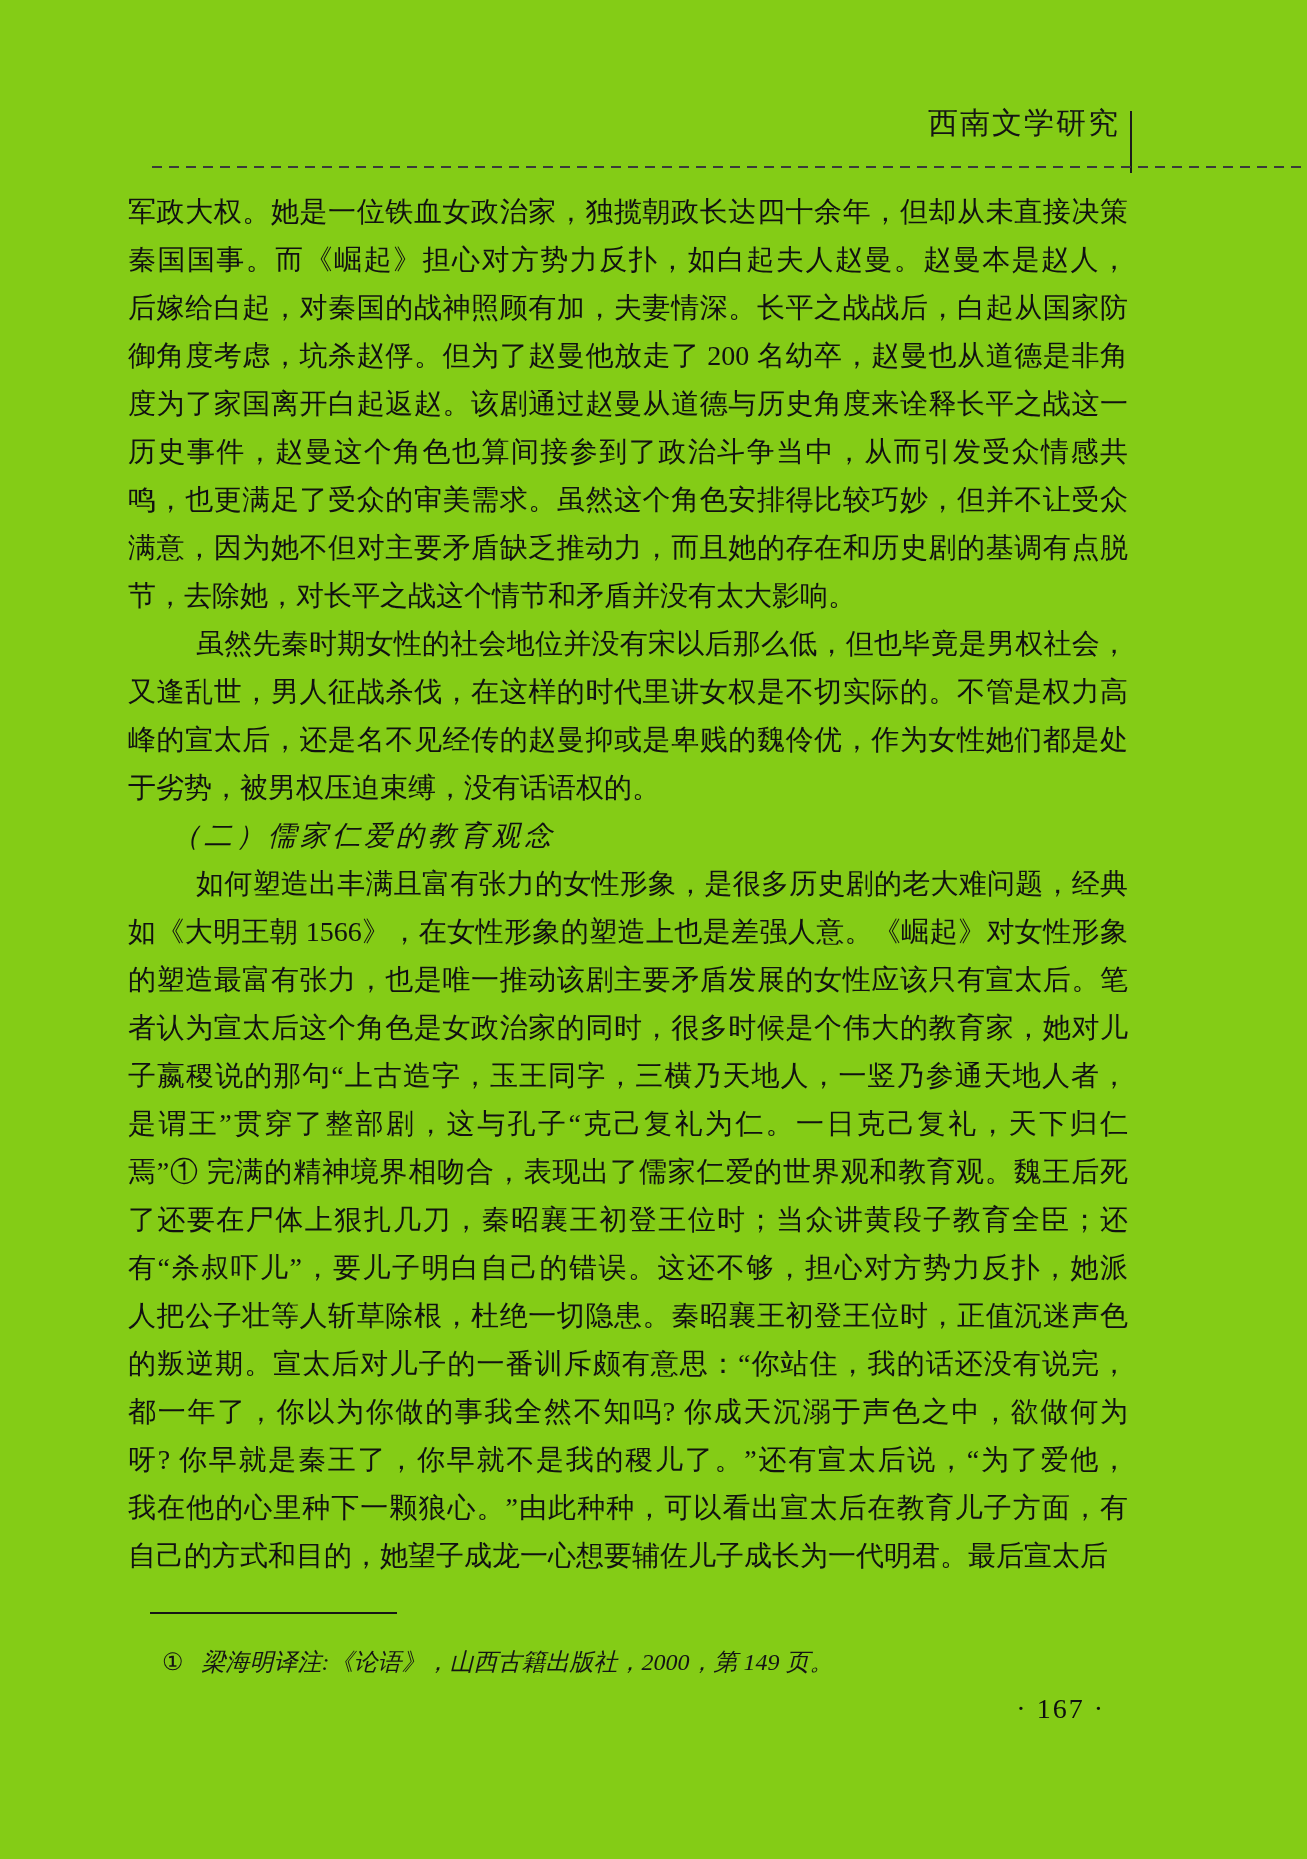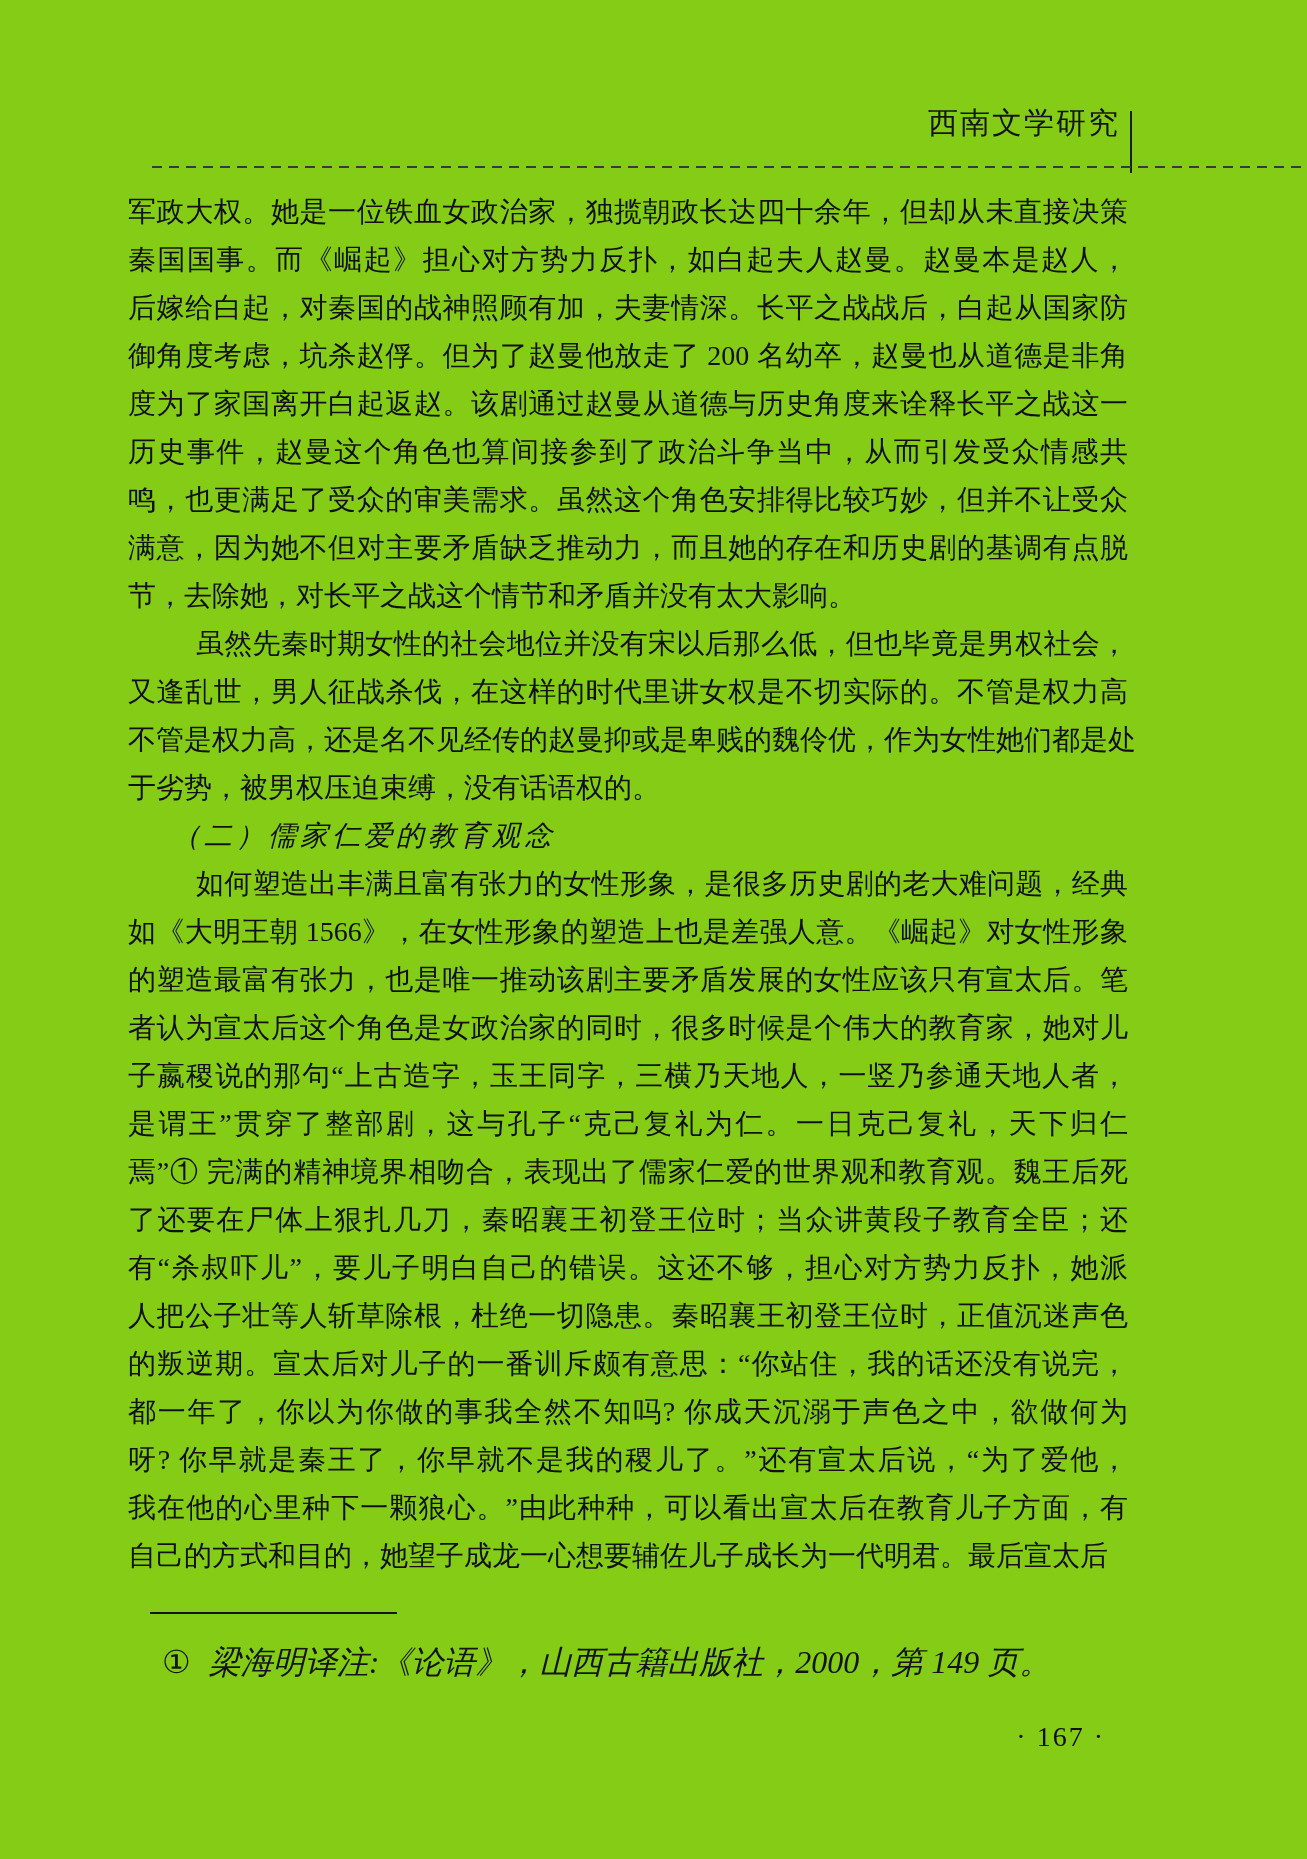--- a/index.html
+++ b/index.html
@@ -46,30 +46,30 @@
     font-style:italic;
     letter-spacing:4px;
   }
   
   .footnote-rule{
     position:absolute;left:150px;top:1612px;
     width:247px;height:2px;background:#161616;
   }
   .footnote{
     position:absolute;left:162px;top:1644px;
-    font-size:32px;line-height:36px;
+    font-size:24px;line-height:36px;
     font-style:italic;color:#141414;
     white-space:nowrap;
   }
   .footnote .fn-marker{font-style:normal;margin-right:18px;}
   
   .folio{
     position:absolute;top:1692px;right:202px;
     font-size:28px;line-height:34px;color:#0f0f0f;
-    letter-spacing:2px;white-space:nowrap;margin-top:28px;
+    letter-spacing:2px;white-space:nowrap;
   }
 </style>
 </head>
 <body>
 
 <div class="page">
 
   <div class="running-head">西南文学研究</div>
 
   <div class="head-vbar"></div>
@@ -83,21 +83,21 @@
         <div class="line">御角度考虑，坑杀赵俘。但为了赵曼他放走了 200 名幼卒，赵曼也从道德是非角</div>
         <div class="line">度为了家国离开白起返赵。该剧通过赵曼从道德与历史角度来诠释长平之战这一</div>
         <div class="line">历史事件，赵曼这个角色也算间接参到了政治斗争当中，从而引发受众情感共</div>
         <div class="line">鸣，也更满足了受众的审美需求。虽然这个角色安排得比较巧妙，但并不让受众</div>
         <div class="line">满意，因为她不但对主要矛盾缺乏推动力，而且她的存在和历史剧的基调有点脱</div>
         <div class="line end">节，去除她，对长平之战这个情节和矛盾并没有太大影响。</div>
       </div>
       <div class="block paragraph">
         <div class="line indent">虽然先秦时期女性的社会地位并没有宋以后那么低，但也毕竟是男权社会，</div>
         <div class="line">又逢乱世，男人征战杀伐，在这样的时代里讲女权是不切实际的。不管是权力高</div>
-        <div class="line">不管是权力高，还是名不见经传的赵曼抑或是卑贱的魏伶优，作为女性她们都是处</div>
+        <div class="line">峰的宣太后，还是名不见经传的赵曼抑或是卑贱的魏伶优，作为女性她们都是处</div>
         <div class="line end">于劣势，被男权压迫束缚，没有话语权的。</div>
       </div>
       <div class="block heading">
         <div class="line end indent">（二）儒家仁爱的教育观念</div>
       </div>
       <div class="block paragraph">
         <div class="line indent">如何塑造出丰满且富有张力的女性形象，是很多历史剧的老大难问题，经典</div>
         <div class="line">如《大明王朝 1566》，在女性形象的塑造上也是差强人意。《崛起》对女性形象</div>
         <div class="line">的塑造最富有张力，也是唯一推动该剧主要矛盾发展的女性应该只有宣太后。笔</div>
         <div class="line">者认为宣太后这个角色是女政治家的同时，很多时候是个伟大的教育家，她对儿</div>

